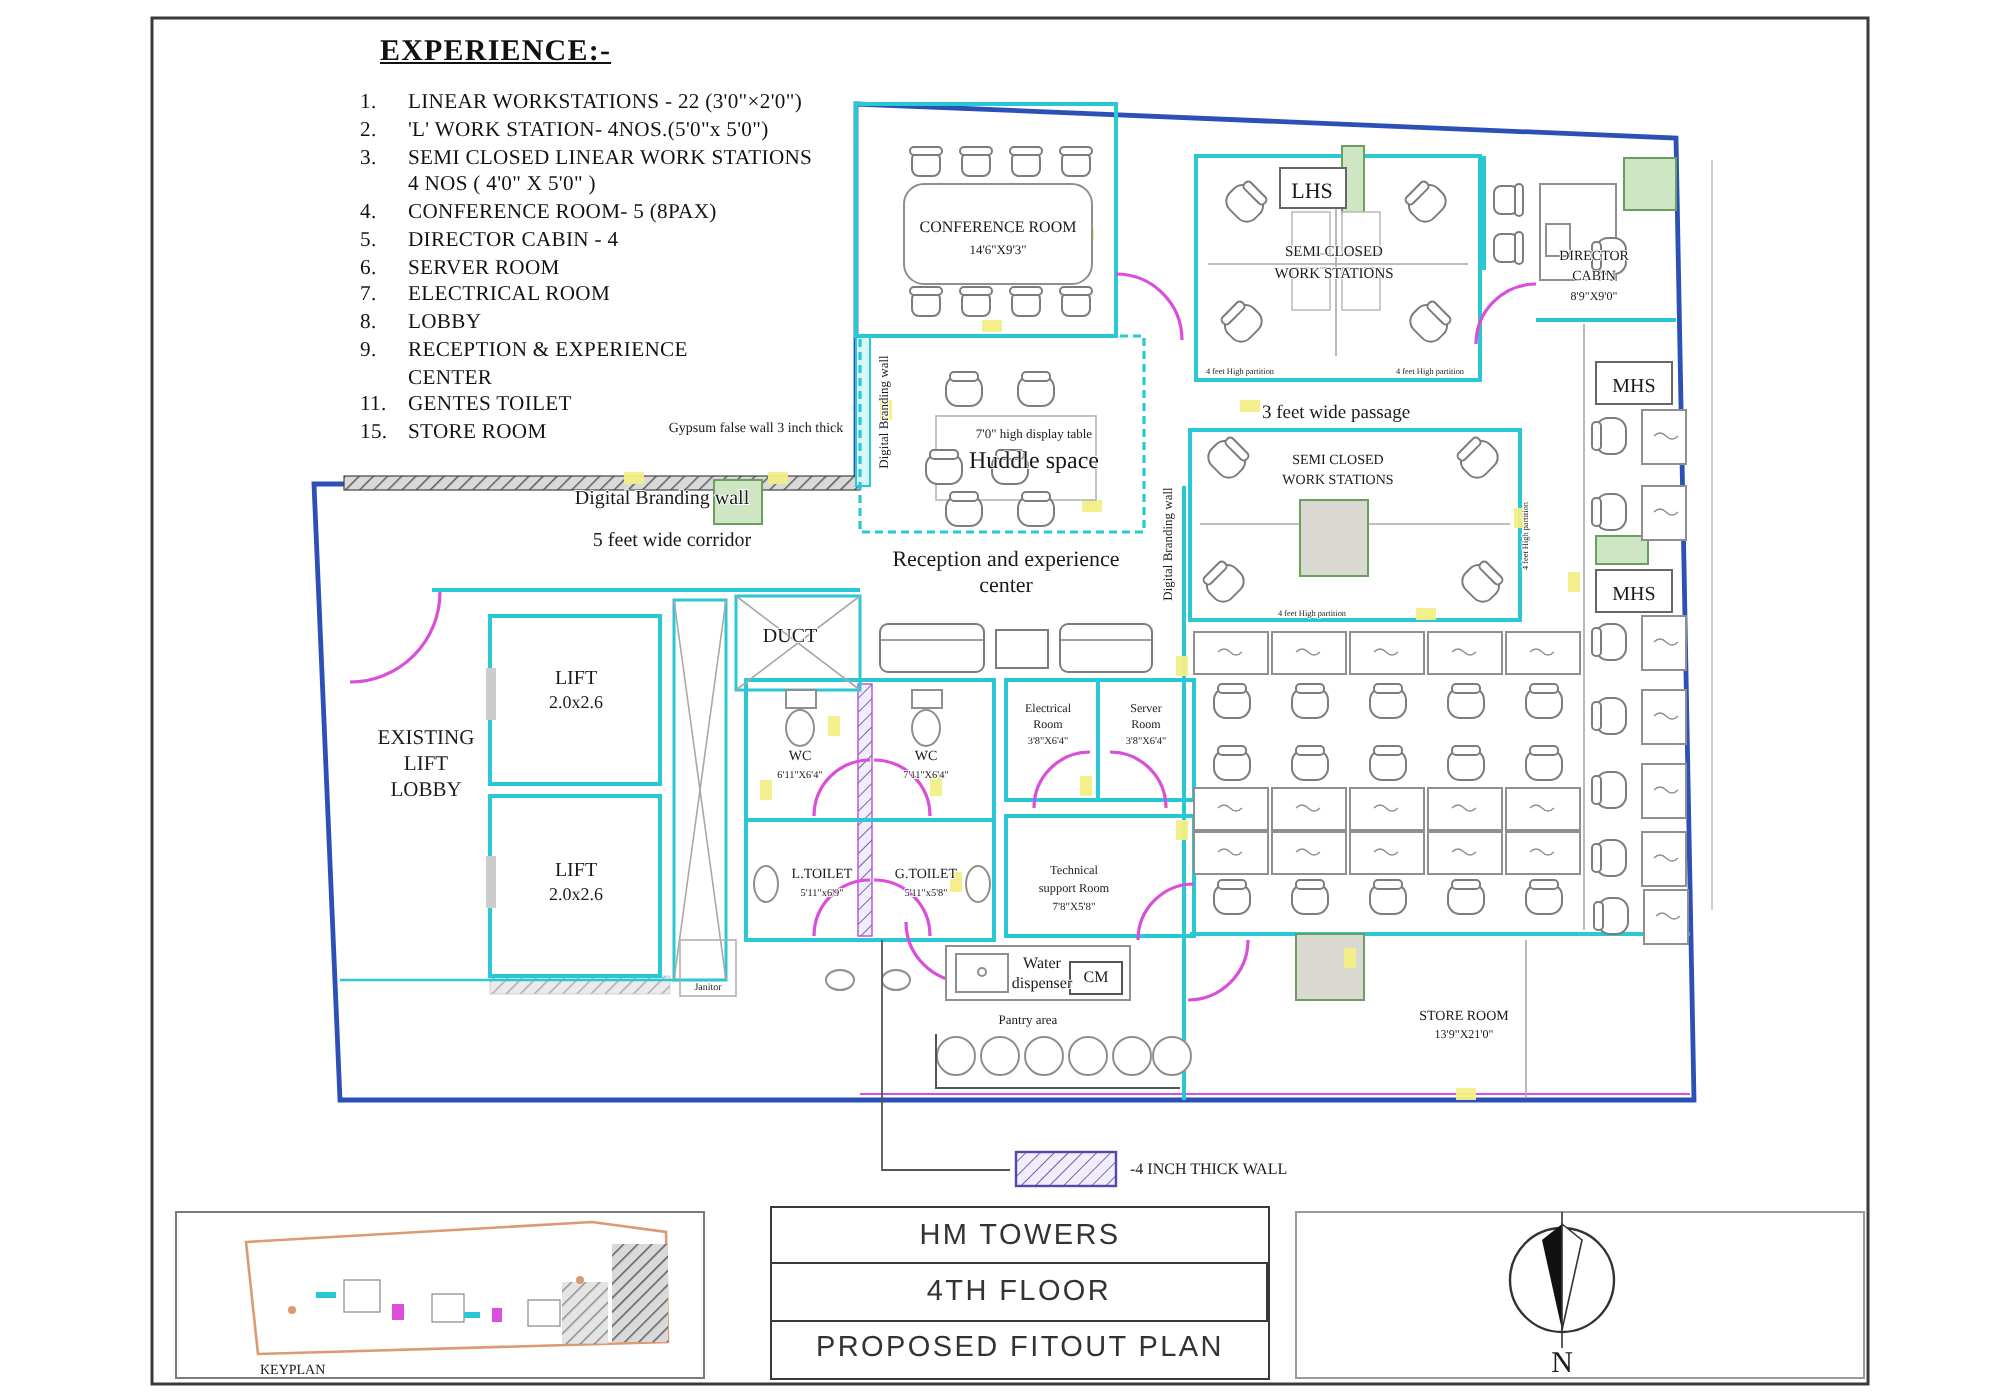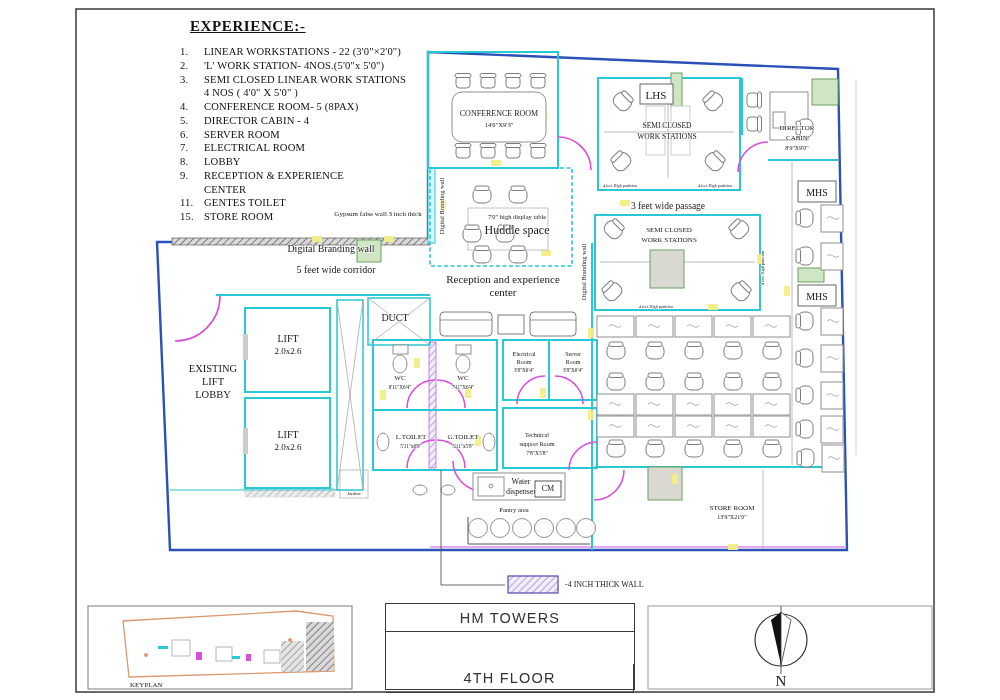--- a/index.html
+++ b/index.html
@@ -10,21 +10,21 @@
   #req .req-title{font-size:15px;font-weight:700;text-decoration:underline;letter-spacing:.6px;margin:0 0 10px 10px;}
   #req .req-row{display:grid;grid-template-columns:24px auto;font-size:10.6px;line-height:1.3;letter-spacing:.15px;}
   #req .req-n{text-align:left;}
   #req .req-t{white-space:pre-line;}
   
   #tblock{position:absolute;left:385px;top:603px;width:250px;height:87px;border:1.4px solid #3a3a3a;box-sizing:border-box;
           font-family:"Liberation Sans",sans-serif;color:#333;}
   #tblock .tb-row{display:flex;align-items:center;justify-content:center;box-sizing:border-box;
                   font-size:14.5px;letter-spacing:1.2px;}
   #tblock .r1{height:28px;border-bottom:1.2px solid #3a3a3a;}
-  #tblock .r2{height:29px;border-bottom:1.2px solid #3a3a3a;display:flex;padding:0;margin-top:32px;}
+  #tblock .r2{height:29px;border-bottom:1.2px solid #3a3a3a;display:flex;padding:0;}
   #tblock .r2 .cell{flex:1;height:100%;display:flex;align-items:center;justify-content:center;box-sizing:border-box;}
   #tblock .r2 .cell:first-child{border-right:1.2px solid #3a3a3a;}
   #tblock .r3{height:26px;}
   
   #labels-layer text{font-family:"Liberation Serif",serif;fill:#1a1a1a;paint-order:stroke;stroke:#fff;stroke-width:.9px;}
 </style>
 </head>
 <body>
 
 <div id="stage">

